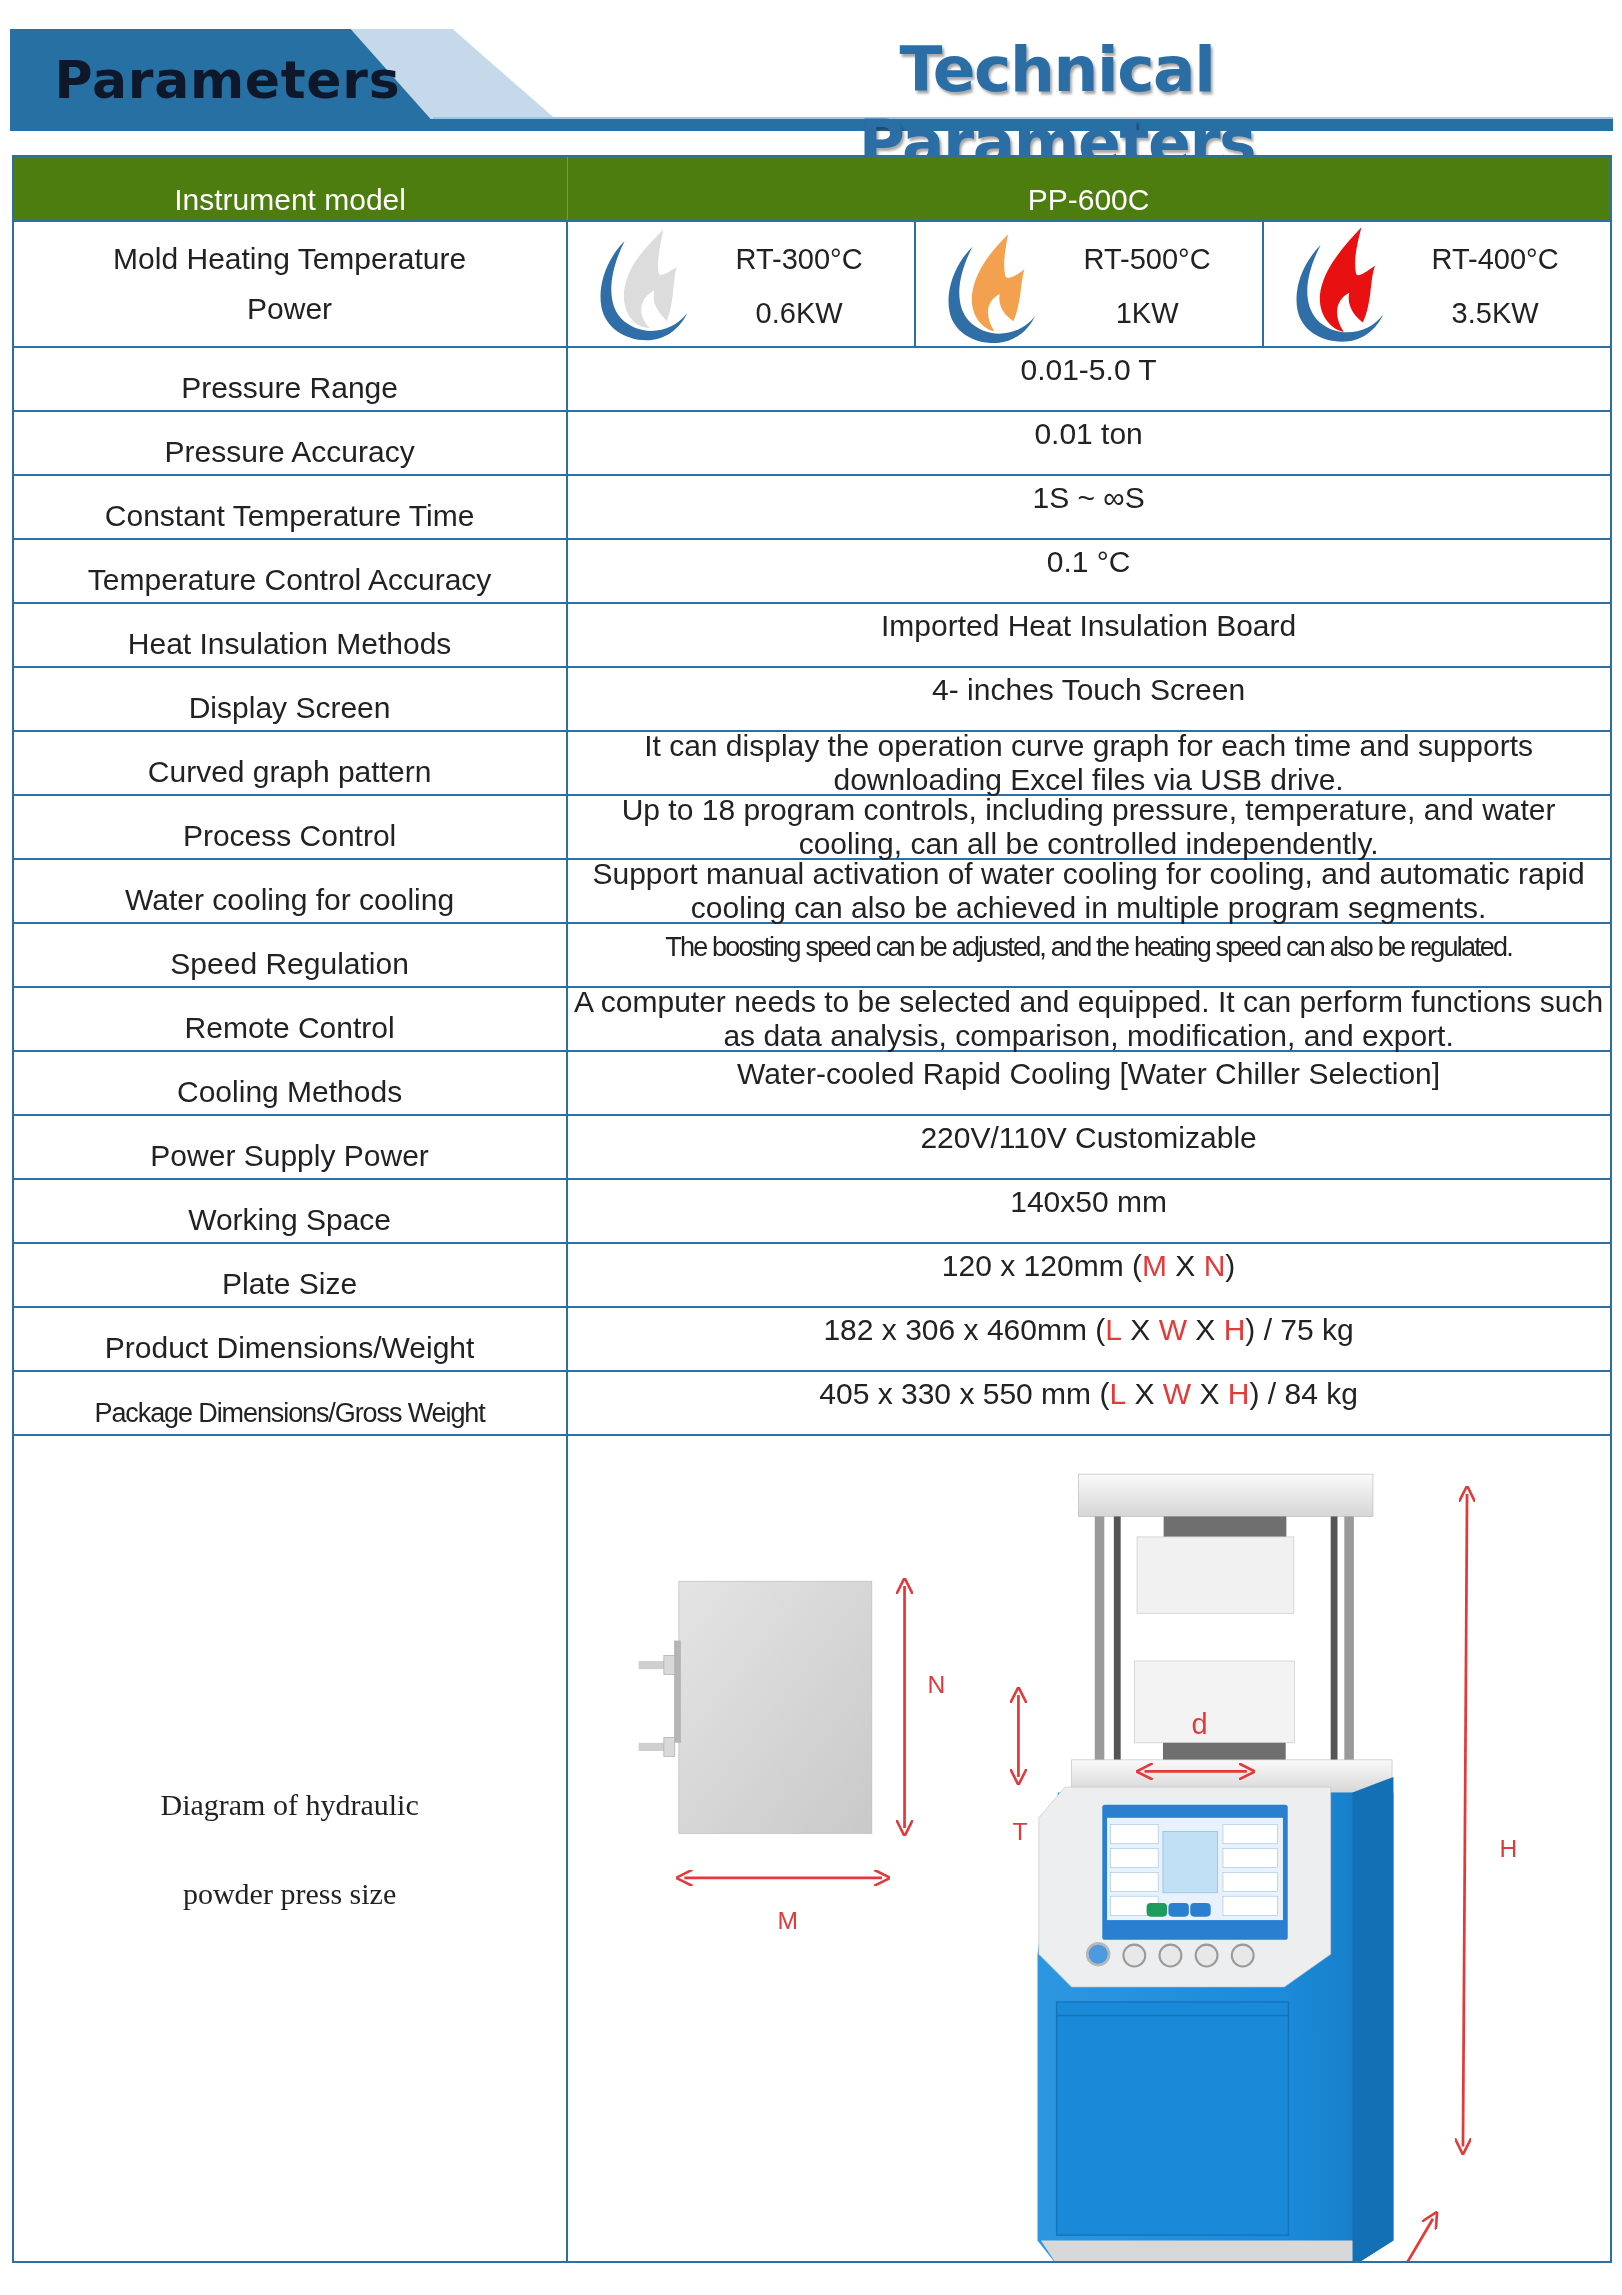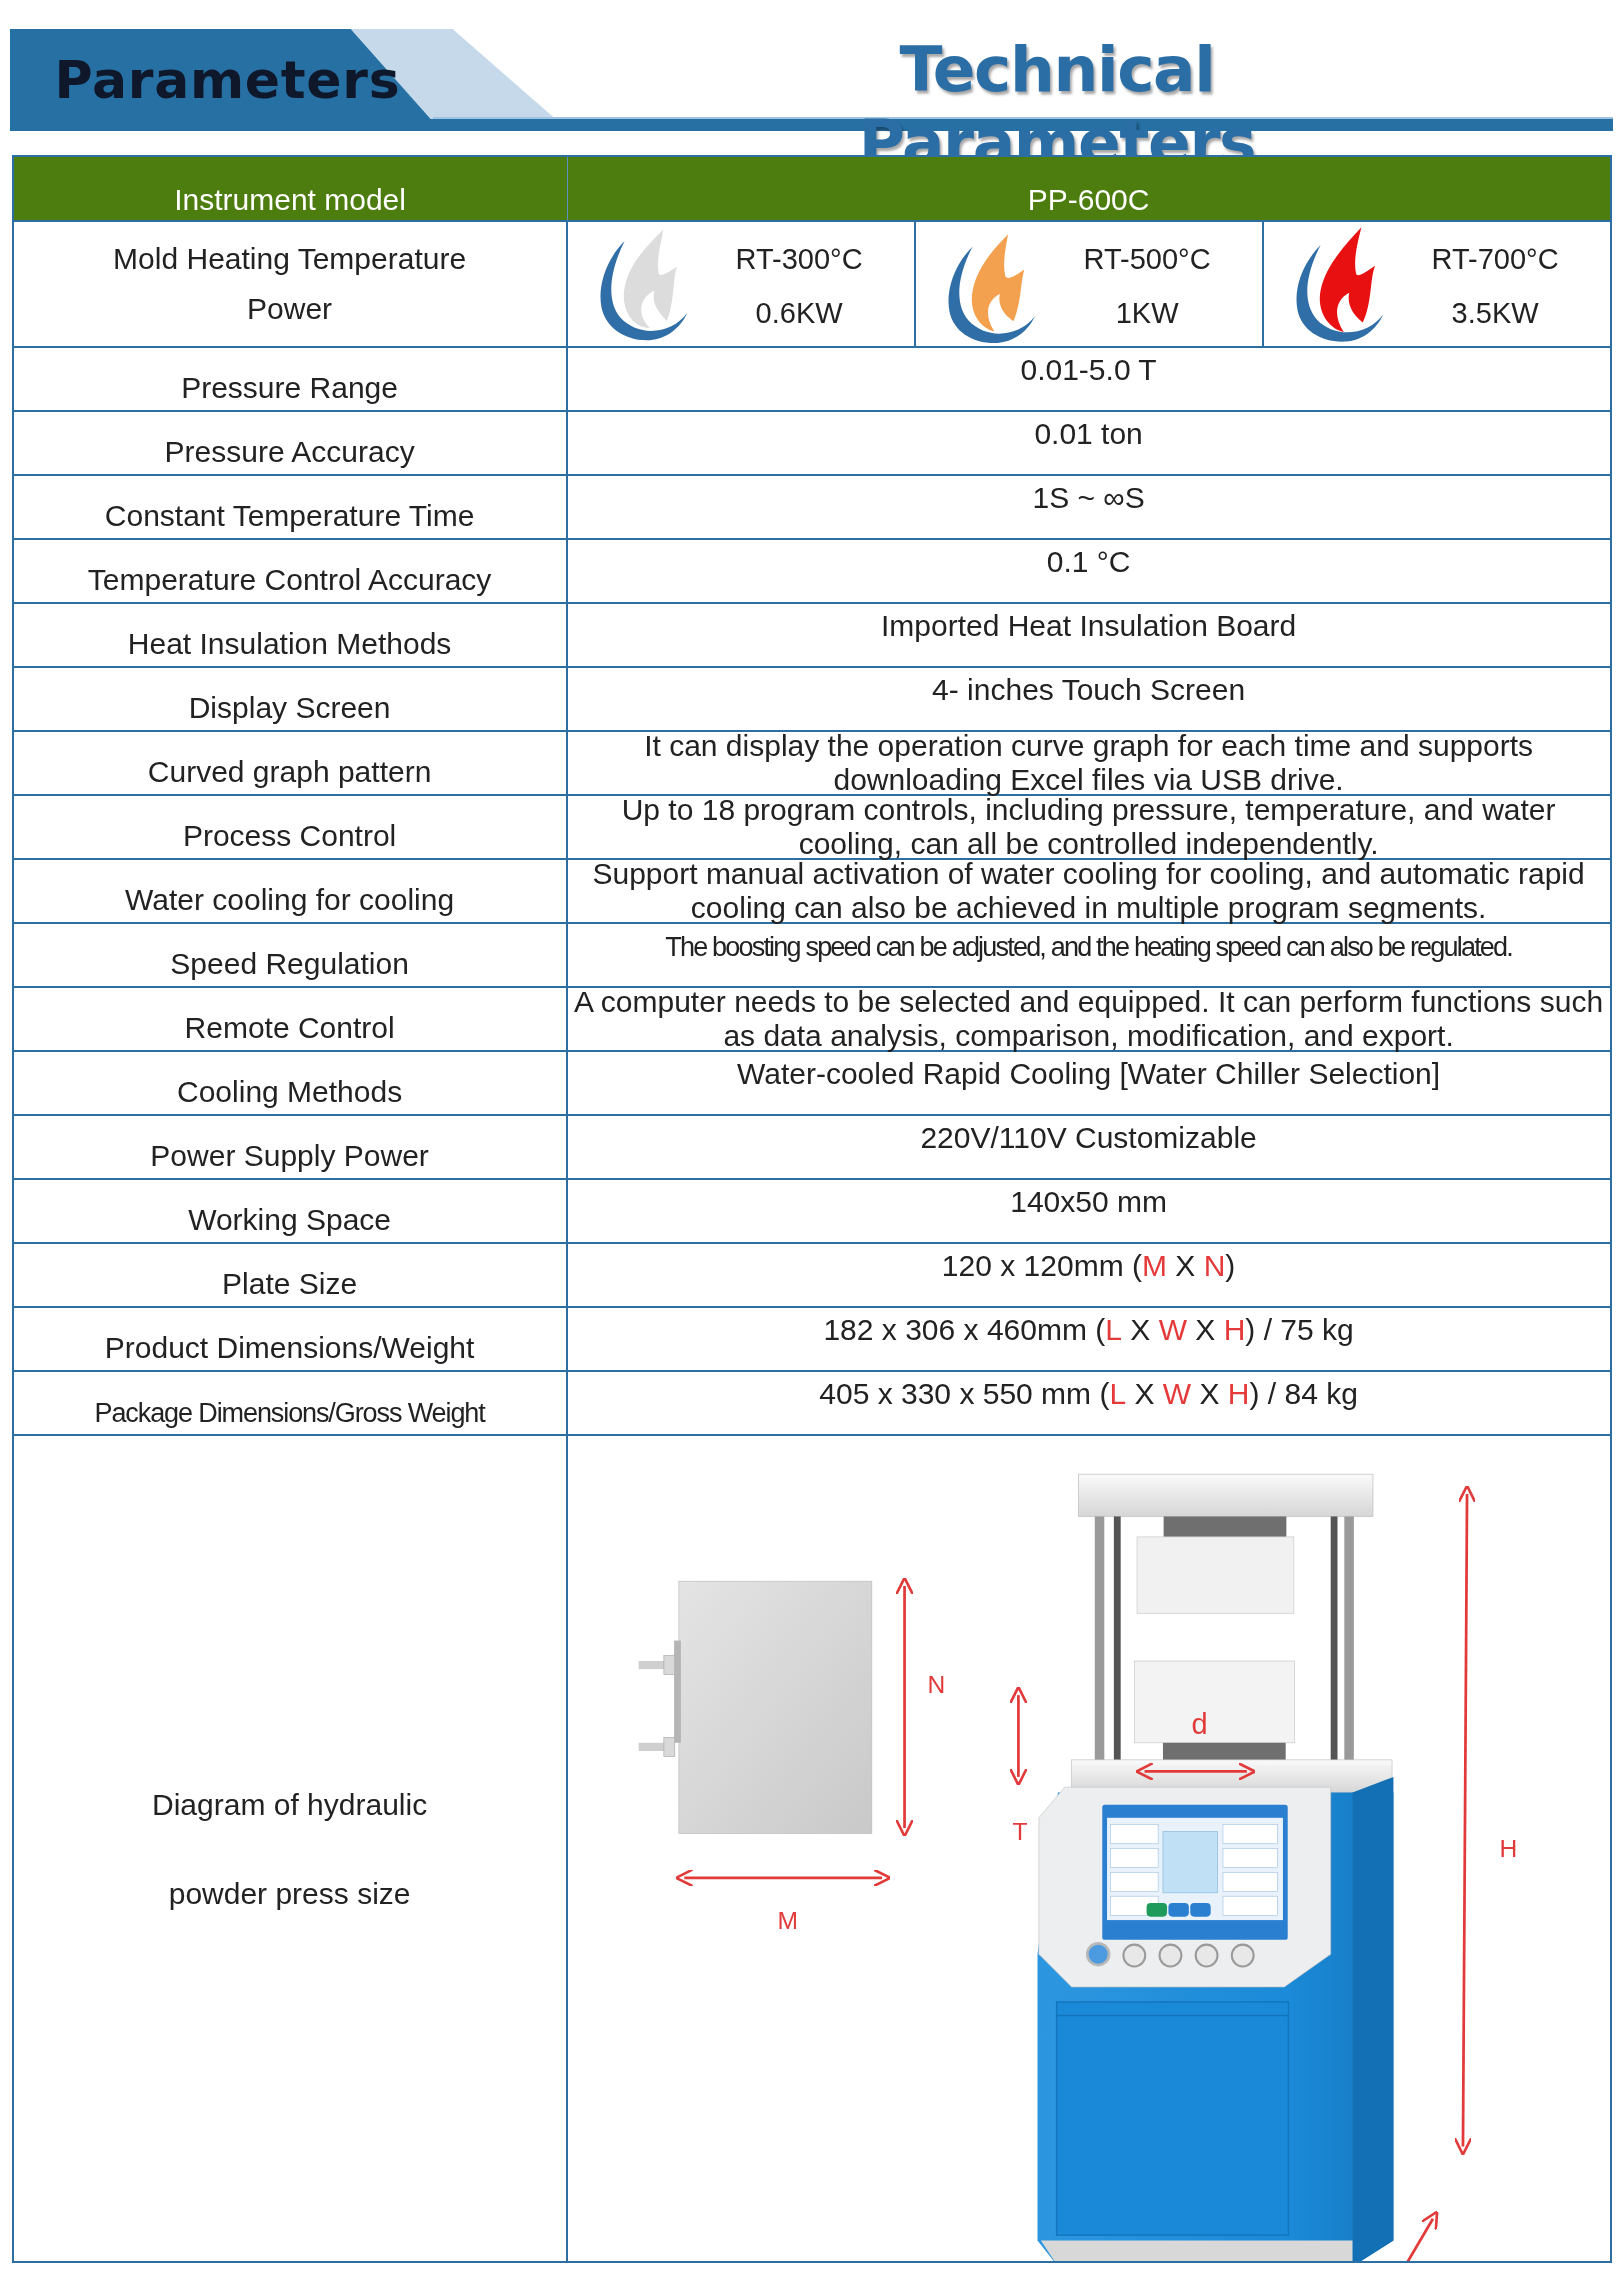--- a/index.html
+++ b/index.html
@@ -41,21 +41,21 @@
   .row.mold { height: 126px; }
   .mold-label { flex-direction: column; justify-content: center; align-items: center; line-height: 50px; padding: 0; }
   .mold-values { flex: 1; display: flex; }
   .heat-cell { flex: 1; position: relative; border-right: 2px solid #2e6fa3; }
   .heat-cell:last-child { border-right: none; }
   .heat-icon { position: absolute; left: 24.6px; top: 4.1px; width: 102px; height: 119px; }
   .heat-temp { position: absolute; left: 136px; top: 20.5px; width: 191px; font-size: 29px; color: #222; text-align: center; }
   .heat-power { position: absolute; left: 136px; top: 75px; width: 191px; font-size: 29px; color: #222; text-align: center; }
 
   .row.diagram { height: 825px; }
-  .diagram-label { flex-direction: column; justify-content: center; align-items: center; line-height: 89px; padding: 0; font-size: 30px; }
+  .diagram-label { flex-direction: column; justify-content: center; align-items: center; line-height: 89px; padding: 0; font-size: 30px; font-family: Liberation Serif, serif; }
   .diagram-area { flex: 1; position: relative; }
   .diagram-area svg { position: absolute; left: 0; top: 0; }
   .dim-letter { position: absolute; color: #e23a3a; font-size: 24.6px; }
 </style>
 </head>
 <body>
 
 <div class="banner">
   <div class="banner-dark"></div>
   <div class="banner-light"></div>
@@ -91,21 +91,21 @@
           <path d="M100 12 C 78 35, 55 60, 48 95 C 42 125, 58 150, 80 155 C 65 132, 68 110, 88 100 C 84 118, 96 132, 108 140 C 120 112, 118 84, 124 64 C 110 74, 100 80, 96 74 C 92 55, 96 35, 100 12 Z" fill="#f4a14f"></path>
         </svg>
         <div class="heat-temp">RT-500°C</div>
         <div class="heat-power">1KW</div>
       </div>
       <div class="heat-cell">
         <svg class="heat-icon" viewBox="0 0 150 175">
           <path d="M48 28 C 20 56, 8 94, 14 124 C 20 154, 50 172, 85 170 C 110 168, 130 152, 140 130 C 118 160, 70 167, 42 137 C 22 114, 24 74, 48 28 Z" fill="#2f6ea6"></path>
           <path d="M108 2 C 82 30, 56 58, 48 94 C 42 124, 58 150, 82 156 C 66 132, 70 108, 90 98 C 86 118, 98 132, 110 142 C 124 112, 120 80, 128 58 C 112 70, 102 76, 100 70 C 96 48, 102 26, 108 2 Z" fill="#e81010"></path>
         </svg>
-        <div class="heat-temp">RT-700°C</div>
+        <div class="heat-temp">RT-400°C</div>
         <div class="heat-power">3.5KW</div>
       </div>
     </div>
   </div>
 
   <div class="row std">
     <div class="cell-label">Pressure Range</div>
     <div class="cell-value">0.01-5.0 T</div>
   </div>
   <div class="row std">

